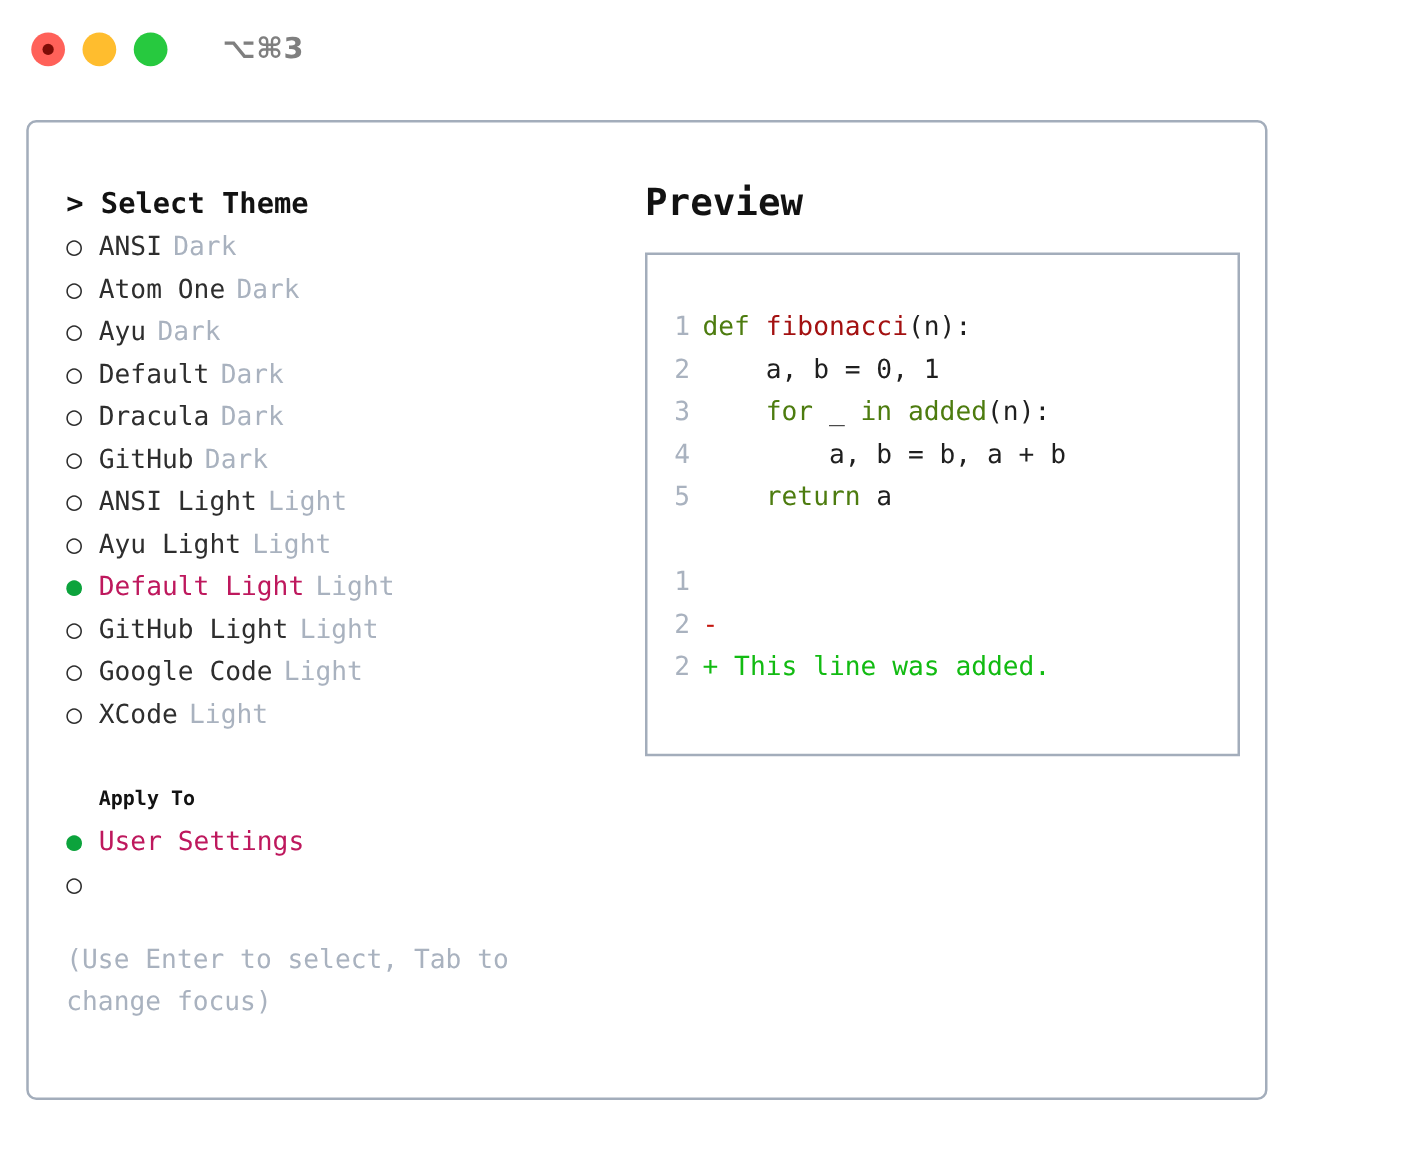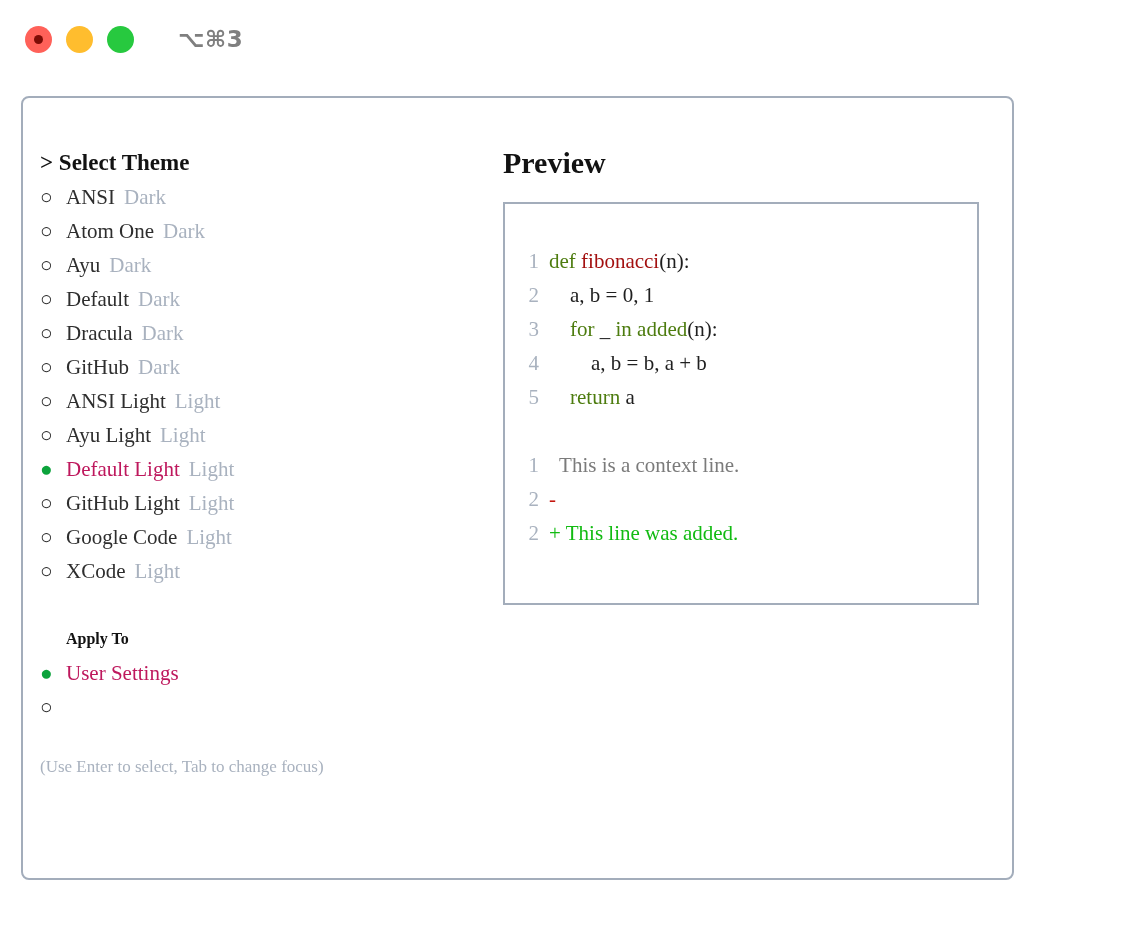--- a/index.html
+++ b/index.html
@@ -69,26 +69,25 @@
     width: 993px;
     height: 784px;
     border: 2px solid #a3adbb;
     border-radius: 8px;
     box-sizing: border-box;
     background: #ffffff;
   }
 
   #panes {
     position: absolute;
-    left: 0; top: 0;
+    left: 13px; top: 0;
     width: 100%;
     height: 100%;
     display: flex;
     box-sizing: border-box;
-    font-family: Liberation Serif, serif;
   }
 
   
   #left-pane {
     width: 480px;
     flex: 0 0 auto;
     padding: 48px 0 0 17px;
     box-sizing: border-box;
   }
 
@@ -129,21 +128,21 @@
   .section-heading {
     font-size: 16px;
     font-weight: bold;
     color: #121212;
     line-height: 34px;
     padding-left: 26px;
     white-space: pre;
   }
 
   #hint {
-    font-size: 17px;
+    font-size: 21px;
     line-height: 34px;
     color: #a9b2bf;
     width: 410px;
     padding-right: 8px;
     box-sizing: border-box;
   }
 
   
   #right-pane {
     flex: 1 1 auto;
@@ -245,21 +244,21 @@
         <div id="preview-box">
           <div id="code-block">
               <div class="code-line"><span class="ln">1</span><span><span class="kw">def </span><span class="fn">fibonacci</span><span class="code-text">(n):</span></span></div>
               <div class="code-line"><span class="ln">2</span><span><span class="code-text">    a, b = 0, 1</span></span></div>
               <div class="code-line"><span class="ln">3</span><span><span class="code-text">    </span><span class="kw">for</span><span class="code-text"> _ </span><span class="kw">in</span><span class="code-text"> </span><span class="kw">added</span><span class="code-text">(n):</span></span></div>
               <div class="code-line"><span class="ln">4</span><span><span class="code-text">        a, b = b, a + b</span></span></div>
               <div class="code-line"><span class="ln">5</span><span><span class="code-text">    </span><span class="kw">return</span><span class="code-text"> a</span></span></div>
             </div>
           <div class="blank-line"></div>
           <div id="diff-block">
-              <div class="code-line"><span class="ln">1</span><span class="diff-ctx"> </span><span class="diff-ctx"> This is a context line.</span></div>
+              <div class="code-line"><span class="ln">1</span><span class="diff-ctx"> </span></div>
               <div class="code-line"><span class="ln">2</span><span class="diff-del">-</span></div>
               <div class="code-line"><span class="ln">2</span><span class="diff-add">+</span><span class="diff-add"> This line was added.</span></div>
             </div>
         </div>
       </div>
 
     </div>
   </div>
 </div>
 

